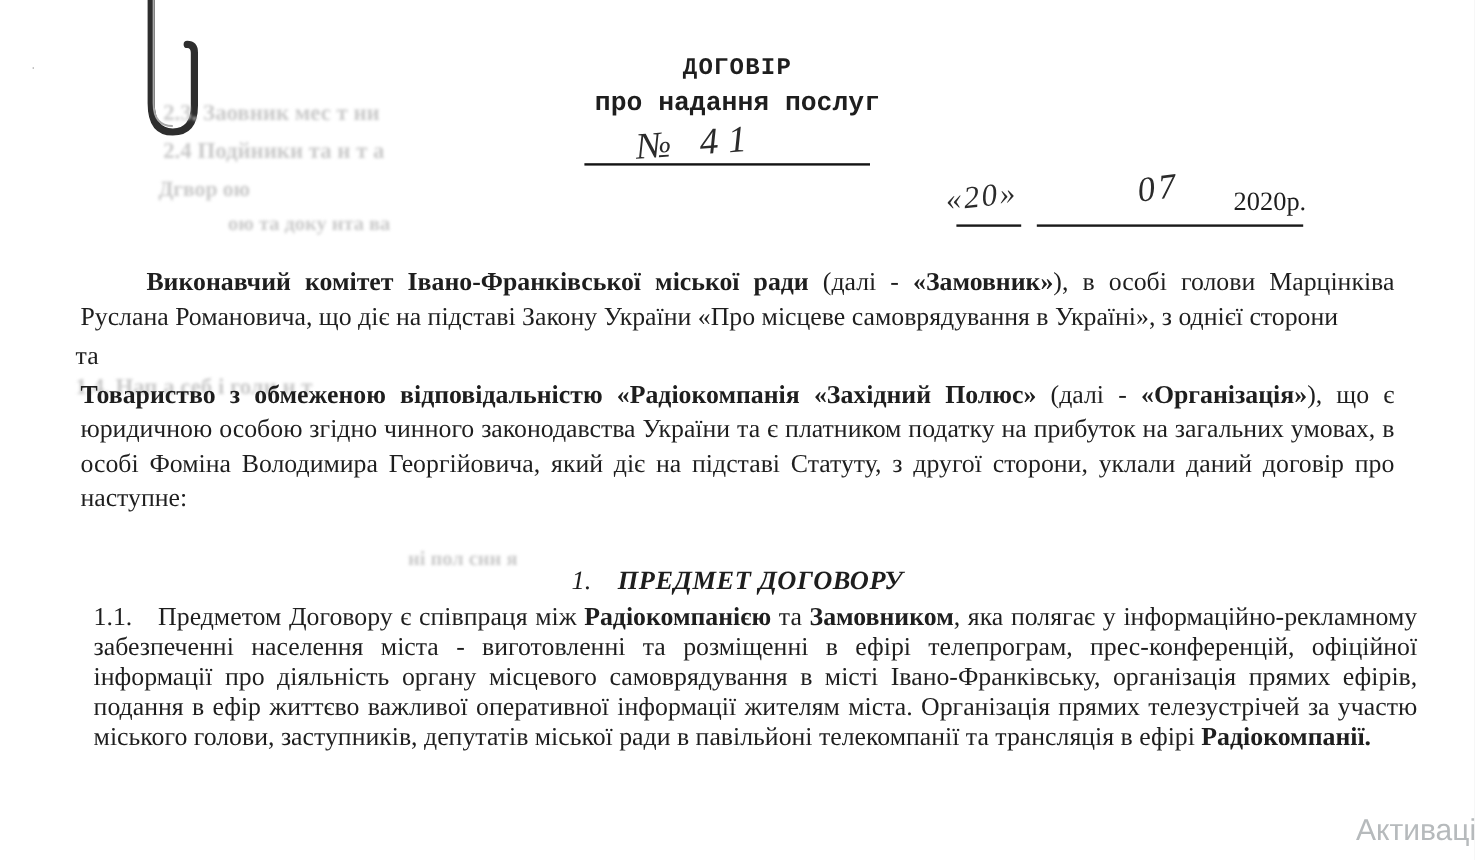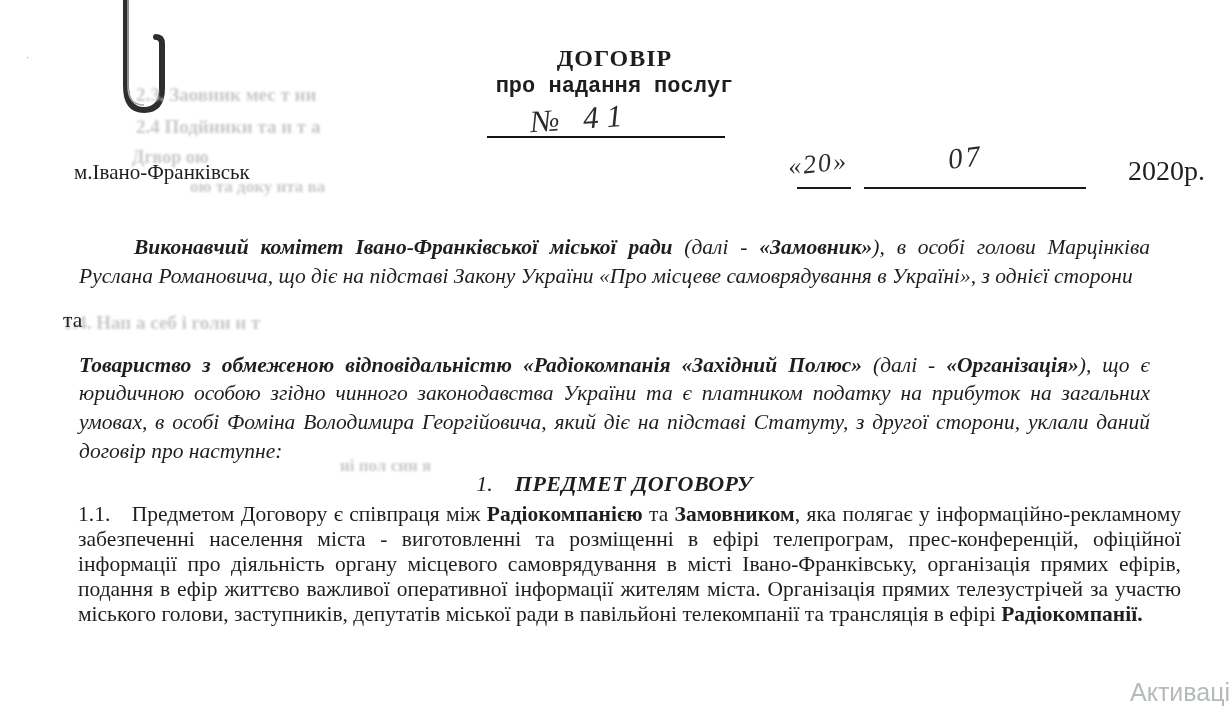--- a/index.html
+++ b/index.html
@@ -7,39 +7,39 @@
     position:relative;
     width:1229px;height:717px;
     margin:0 auto;
     background:#ffffff;
     overflow:hidden;
     font-family:"Liberation Serif", serif;
     color:#1e1e1e;
   }
   
   .title-block{position:absolute;left:0;right:0;top:44px;text-align:center;}
-  .doc-type{font-size:24px;font-weight:bold;letter-spacing:1px;line-height:28px;}
+  .doc-type{font-size:20px;font-weight:bold;letter-spacing:1px;line-height:28px;font-family:Liberation Mono, monospace;}
   .doc-subtitle{font-size:22px;font-weight:bold;line-height:30px;font-family:Liberation Mono, monospace;}
   .doc-number{
     position:absolute;left:530px;top:98px;width:180px;
     font-style:italic;font-size:31px;letter-spacing:8px;color:#2c2c2c;
     transform:rotate(-4deg);
   }
   .title-underline{position:absolute;left:487px;top:136px;width:238px;height:2px;background:#141414;}
   
   .city{position:absolute;left:74px;top:160px;font-size:21px;}
   .hand{font-style:italic;color:#2b2b2b;}
   .day-hand{position:absolute;left:788px;top:149px;font-size:26px;transform:rotate(-6deg);letter-spacing:2px;}
   .day-underline{position:absolute;left:797px;top:187px;width:54px;height:2px;background:#1a1a1a;}
   .month-hand{position:absolute;left:948px;top:141px;font-size:29px;transform:rotate(-7deg);letter-spacing:3px;}
   .month-underline{position:absolute;left:864px;top:187px;width:222px;height:2px;background:#1a1a1a;}
-  .year{position:absolute;left:1128px;top:155px;font-size:28px;}
+  .year{position:absolute;left:1028px;top:155px;font-size:22px;}
   
   .bodycol{position:absolute;left:63px;top:217px;width:1103px;font-size:21.5px;line-height:28.6px;}
-  .para{margin:16px;text-align:justify;font-style:italic;}
+  .para{margin:4px;text-align:justify;}
   .indent{text-indent:55px;}
   .connector{margin:0;text-align:left;}
   .section-heading{
     position:absolute;left:63px;top:470px;width:1103px;
     text-align:center;font-size:22px;line-height:28px;font-style:italic;
   }
   .section-heading b{letter-spacing:0.5px;}
   .clause{
     position:absolute;left:78px;top:502px;width:1103px;
     font-size:21.5px;line-height:25px;text-align:justify;margin:0;
@@ -80,21 +80,20 @@
       <div class="bleed-frag" style="left: 340px; top: 456px; font-size: 17px;">ні пол   снн   я</div>
     </div>
 
   <div class="title-block">
     <div class="doc-type">ДОГОВІР</div>
     <div class="doc-subtitle">про надання послуг</div>
   </div>
   <div class="doc-number hand">№ 41</div>
   <div class="title-underline"></div>
 
-  <div class="city">м.Івано-Франківськ</div>
   <div class="day-hand hand">«20»</div>
   <div class="day-underline"></div>
   <div class="month-hand hand">07</div>
   <div class="month-underline"></div>
   <div class="year">2020р.</div>
 
   <div class="bodycol">
     <p class="para indent"><b>Виконавчий комітет Івано-Франківської міської ради</b><span> (далі - </span><b>«Замовник»</b><span>), в особі голови Марцінківа Руслана Романовича, що діє на підставі Закону України «Про місцеве самоврядування в Україні», з однієї сторони</span></p>
     <p class="connector">та</p>
     <p class="para"><b>Товариство з обмеженою відповідальністю «Радіокомпанія «Західний Полюс»</b><span> (далі - </span><b>«Організація»</b><span>), що є юридичною особою згідно чинного законодавства України та є платником податку на прибуток на загальних умовах, в особі Фоміна Володимира Георгійовича, який діє на підставі Статуту, з другої сторони, уклали даний договір про наступне:</span></p>

